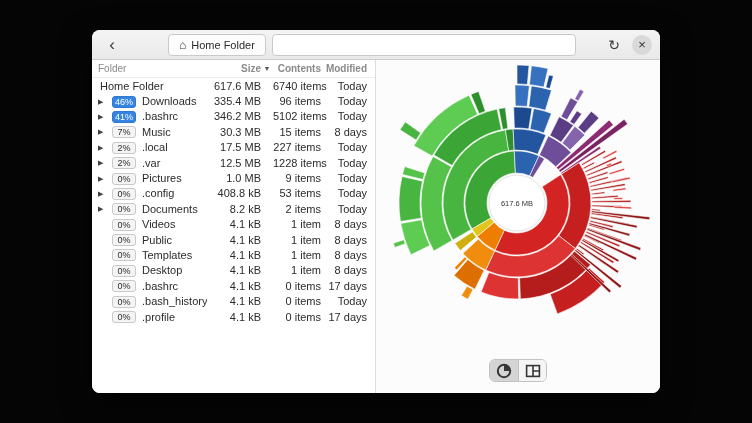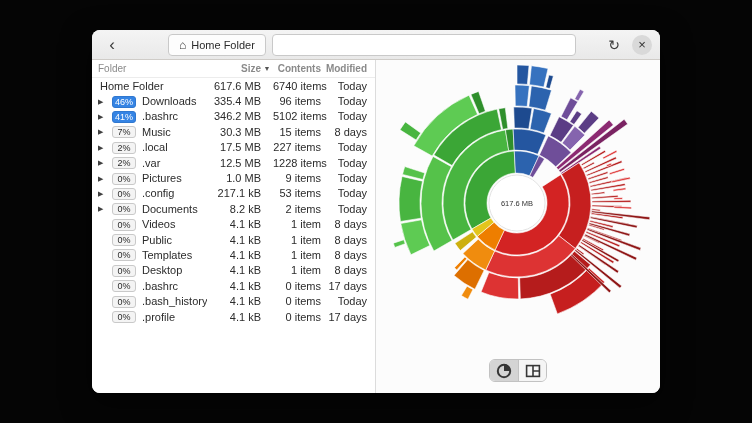--- a/index.html
+++ b/index.html
@@ -134,21 +134,21 @@
               <span class="c-name">Pictures</span>
               <span class="num">1.0 MB</span>
               <span class="c-tri"></span>
               <span class="num">9 items</span>
               <span class="num">Today</span>
             </div>
             <div class="row">
               <span class="c-exp">▶</span>
               <span><span class="badge">0%</span></span>
               <span class="c-name">.config</span>
-              <span class="num">217.1 kB</span>
+              <span class="num">408.8 kB</span>
               <span class="c-tri"></span>
               <span class="num">53 items</span>
               <span class="num">Today</span>
             </div>
             <div class="row">
               <span class="c-exp">▶</span>
               <span><span class="badge">0%</span></span>
               <span class="c-name">Documents</span>
               <span class="num">8.2 kB</span>
               <span class="c-tri"></span>

